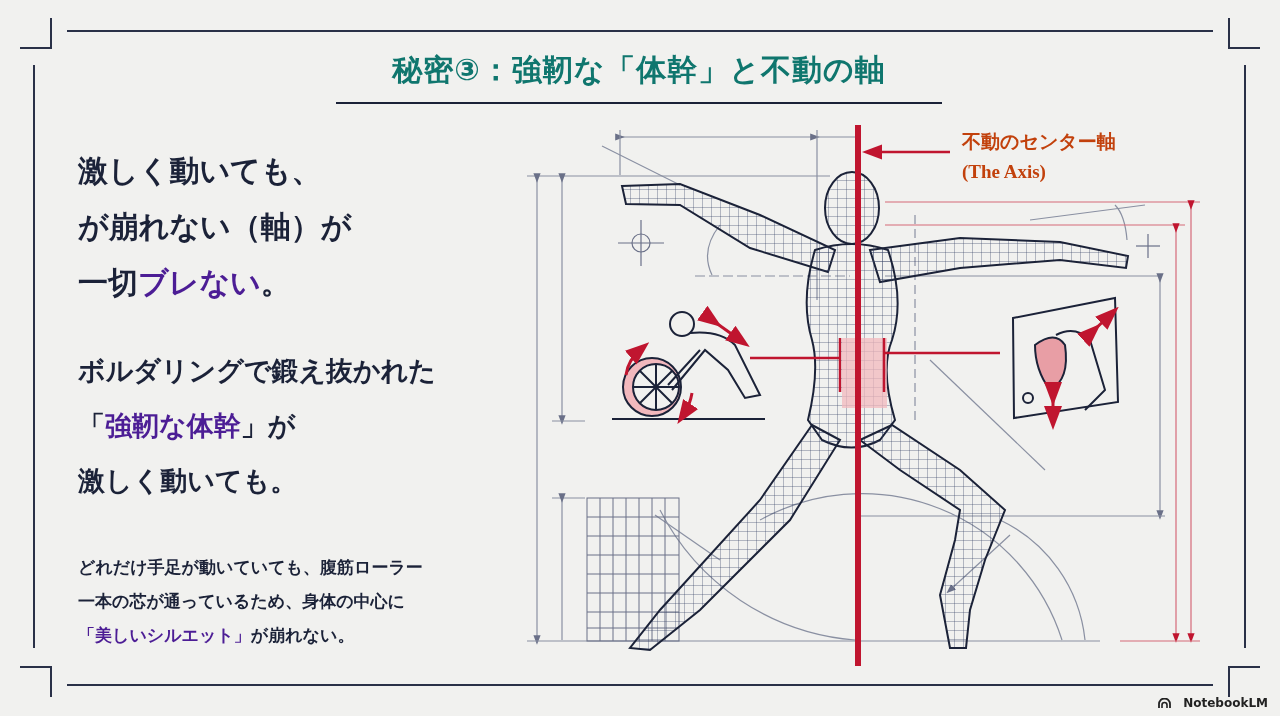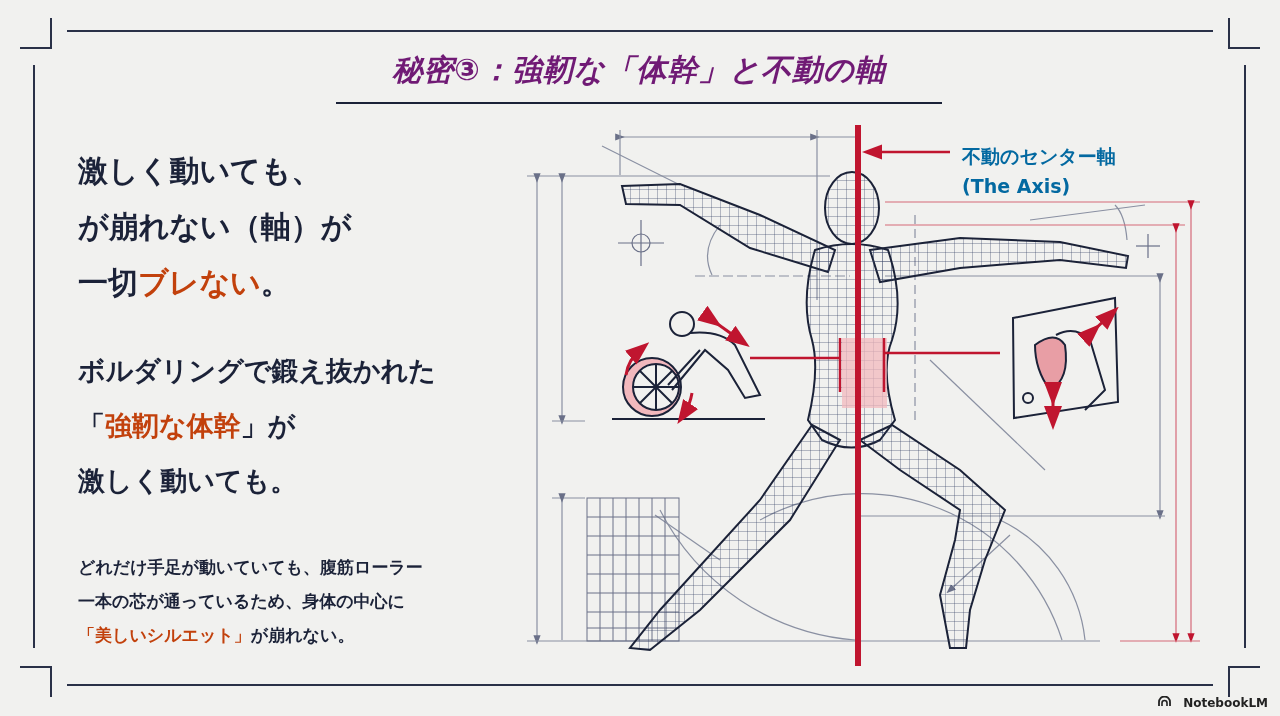--- a/index.html
+++ b/index.html
@@ -5,39 +5,39 @@
   html, body { margin:0; padding:0; }
   body {
     width:1280px; height:716px; position:relative; overflow:hidden;
     background:#f1f1ef;
     font-family:"DejaVu Sans", "Liberation Sans", sans-serif;
     color:#1b2238;
   }
   .frame-line { position:absolute; background:#2a3148; }
   .title {
     position:absolute; left:336px; top:50px; width:606px; text-align:center;
-    font-size:30px; font-weight:bold; letter-spacing:1px; color:#701a75;font-style:italic;
+    font-size:30px; font-weight:bold; letter-spacing:1px; color:#0f766e;
   }
   .title-rule { position:absolute; left:336px; top:102px; width:606px; height:2px; background:#1b2238; }
   .headline {
     position:absolute; left:78px; font-size:30px; font-weight:bold; line-height:56px; color:#1b2238;
   }
-  .red { color:#c2410c; }
+  .red { color:#4c1d95; }
   .body-lines {
     position:absolute; left:78px; top:343px; font-size:27px; font-weight:bold; line-height:55px;
   }
   .small {
     position:absolute; left:78px; top:550px; font-size:17px; font-weight:bold; line-height:34px;
   }
   .axis-label {
-    position:absolute; left:962px; top:141px; font-size:19px; font-weight:bold; color:#0369a1; line-height:30px;
+    position:absolute; left:962px; top:127px; font-size:19px; font-weight:bold; color:#c2410c; line-height:30px;font-family:Liberation Serif, serif;
   }
   .brand {
     position:absolute; right:12px; bottom:6px; font-size:12px; font-weight:bold; color:#222;
-    display:flex; gap:12px;
+    display:flex; align-items:center; gap:12px;
   }
   svg.figure { position:absolute; left:0; top:0; }
 </style>
 </head>
 <body>
 
 <div class="frame-line" style="left:67px;top:30px;width:1146px;height:2px;"></div>
 <div class="frame-line" style="left:67px;top:684px;width:1146px;height:2px;"></div>
 <div class="frame-line" style="left:33px;top:65px;width:2px;height:583px;"></div>
 <div class="frame-line" style="left:1244px;top:65px;width:2px;height:583px;"></div>

